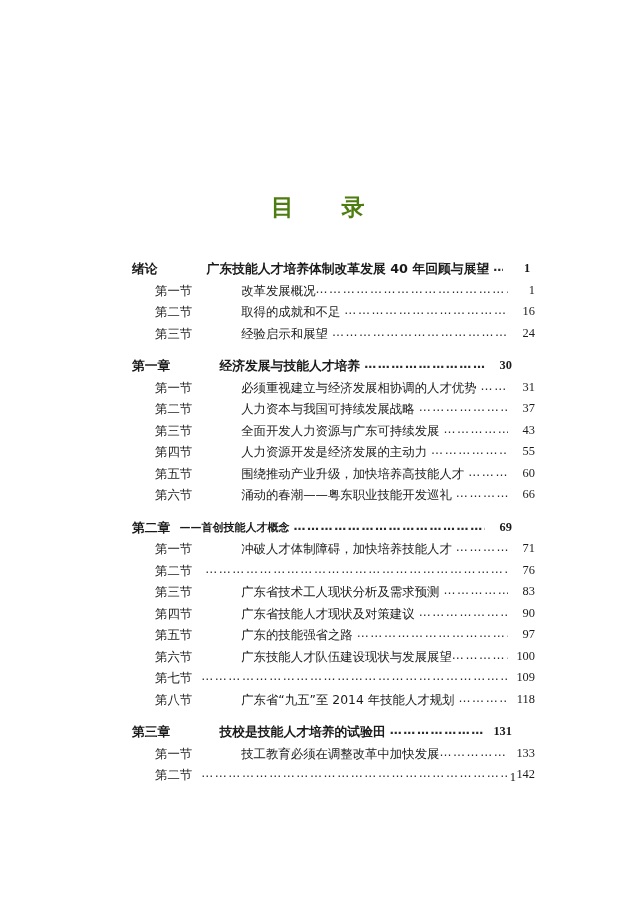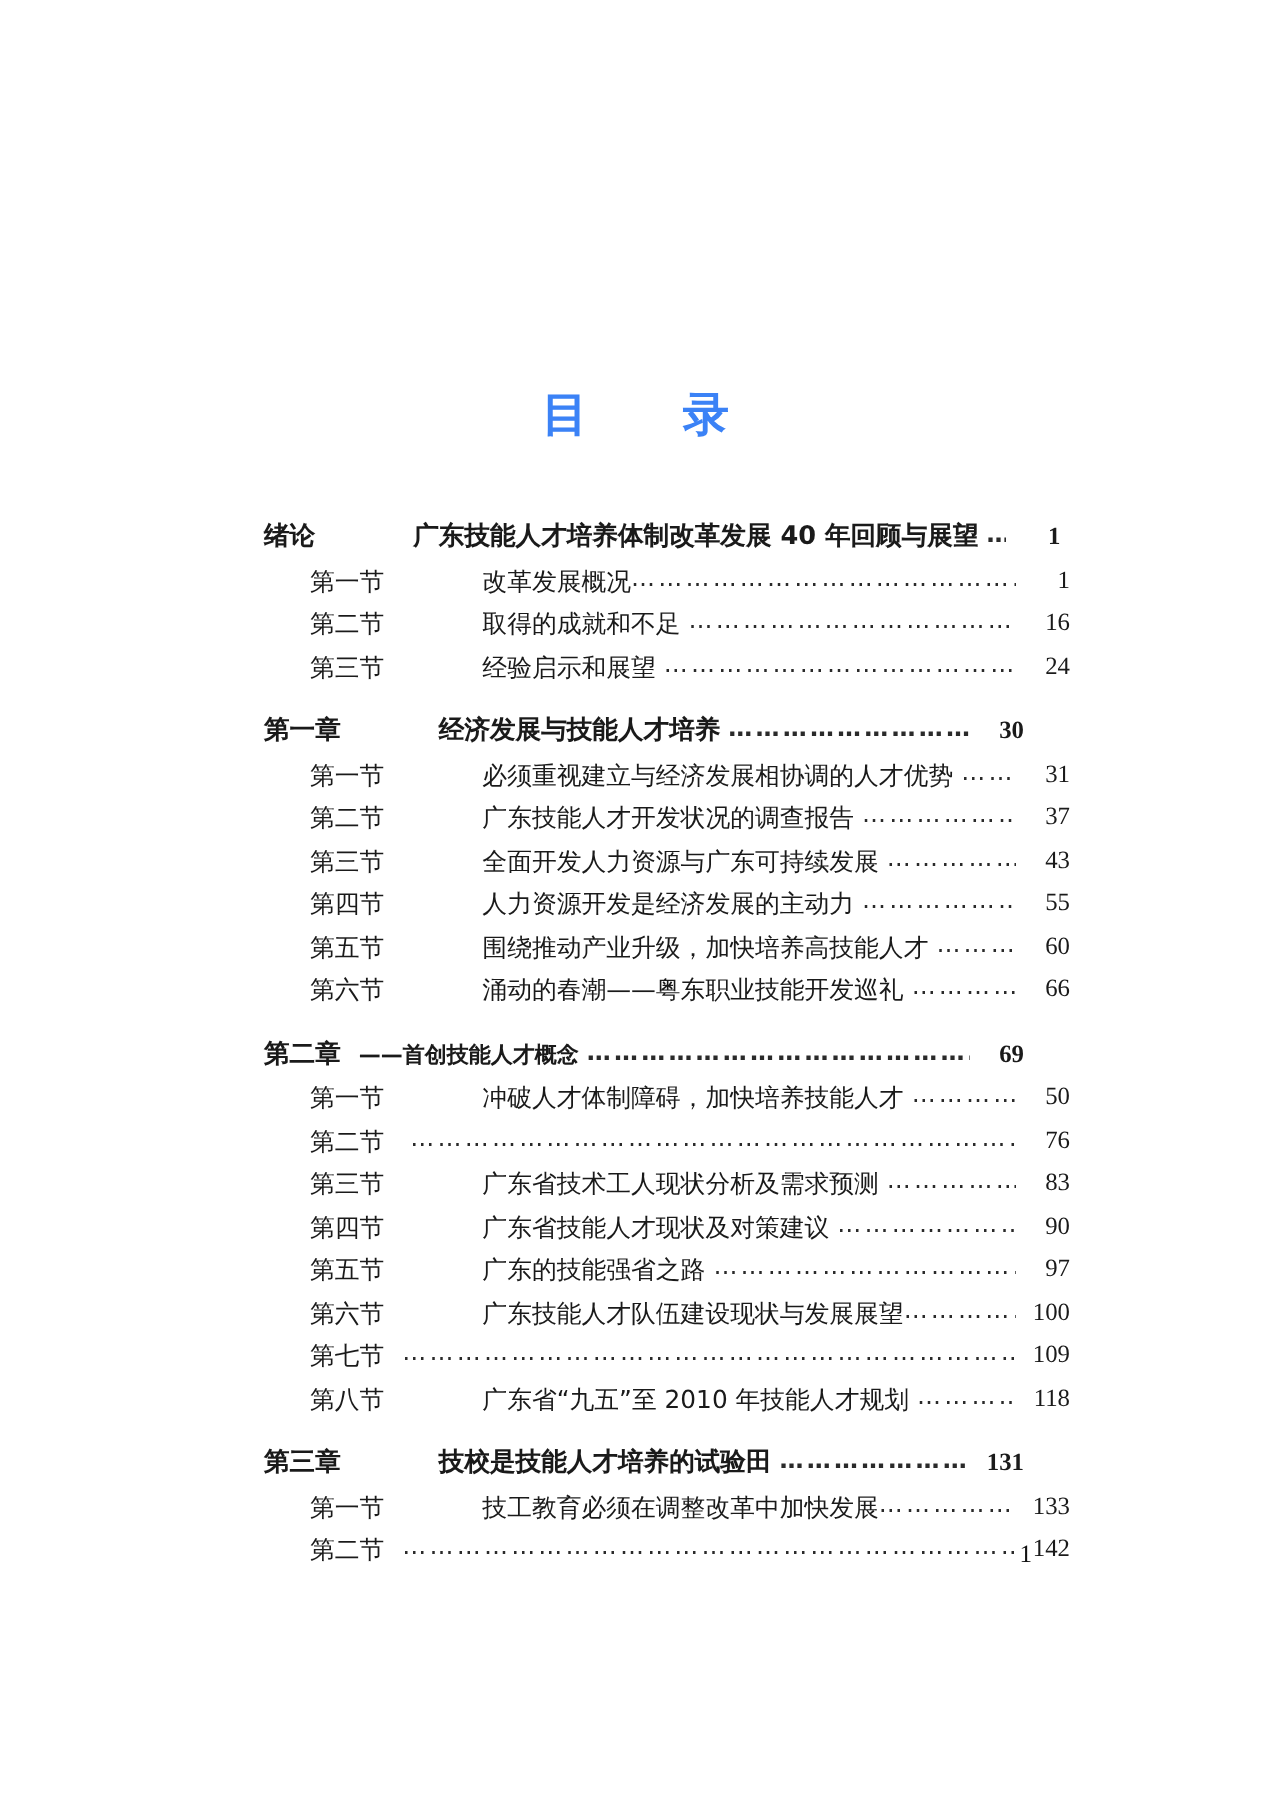--- a/index.html
+++ b/index.html
@@ -28,21 +28,21 @@
   
   .toc-title {
     position: absolute;
     left: 0;
     top: 192px;
     width: 636px;
     text-align: center;
     font-size: 23px;
     font-weight: bold;
     letter-spacing: 0.5px;
-    color: #3b82f6;
+    color: #4d7c0f;
     white-space: pre;
   }
 
   
   .toc-body {
     position: absolute;
     left: 132px;
     top: 258px;
     width: 380px;
   }
@@ -176,21 +176,21 @@
         <div class="toc-line level-section">
           <span class="tl-label">第一节</span>
           <span class="tl-gap"></span>
           <span class="tl-text">必须重视建立与经济发展相协调的人才优势</span>
           <span class="tl-dots">……………………………………………………………………………………</span>
           <span class="tl-page">31</span>
         </div>
         <div class="toc-line level-section">
           <span class="tl-label">第二节</span>
           <span class="tl-gap"></span>
-          <span class="tl-text">广东技能人才开发状况的调查报告</span>
+          <span class="tl-text">人力资本与我国可持续发展战略</span>
           <span class="tl-dots">……………………………………………………………………………………</span>
           <span class="tl-page">37</span>
         </div>
         <div class="toc-line level-section">
           <span class="tl-label">第三节</span>
           <span class="tl-gap"></span>
           <span class="tl-text">全面开发人力资源与广东可持续发展</span>
           <span class="tl-dots">……………………………………………………………………………………</span>
           <span class="tl-page">43</span>
         </div>
@@ -222,21 +222,21 @@
           <span class="tl-gap"></span>
           <span class="tl-sub">——首创技能人才概念</span>
           <span class="tl-dots">……………………………………………………………………………………</span>
           <span class="tl-page">69</span>
         </div>
         <div class="toc-line level-section">
           <span class="tl-label">第一节</span>
           <span class="tl-gap"></span>
           <span class="tl-text">冲破人才体制障碍，加快培养技能人才</span>
           <span class="tl-dots">……………………………………………………………………………………</span>
-          <span class="tl-page">50</span>
+          <span class="tl-page">71</span>
         </div>
         <div class="toc-line level-section">
           <span class="tl-label">第二节</span>
           <span class="tl-gap"></span>
           <span class="tl-dots">……………………………………………………………………………………</span>
           <span class="tl-page">76</span>
         </div>
         <div class="toc-line level-section">
           <span class="tl-label">第三节</span>
           <span class="tl-gap"></span>
@@ -267,21 +267,21 @@
         </div>
         <div class="toc-line level-section tight">
           <span class="tl-label">第七节</span>
           <span class="tl-gap"></span>
           <span class="tl-dots">……………………………………………………………………………………</span>
           <span class="tl-page">109</span>
         </div>
         <div class="toc-line level-section">
           <span class="tl-label">第八节</span>
           <span class="tl-gap"></span>
-          <span class="tl-text">广东省“九五”至 2010 年技能人才规划</span>
+          <span class="tl-text">广东省“九五”至 2014 年技能人才规划</span>
           <span class="tl-dots">……………………………………………………………………………………</span>
           <span class="tl-page">118</span>
         </div>
       </div>
       <div class="toc-group">
         <div class="toc-line level-chapter">
           <span class="tl-label">第三章</span>
           <span class="tl-gap"></span>
           <span class="tl-text">技校是技能人才培养的试验田</span>
           <span class="tl-dots">……………………………………………………………………………………</span>

